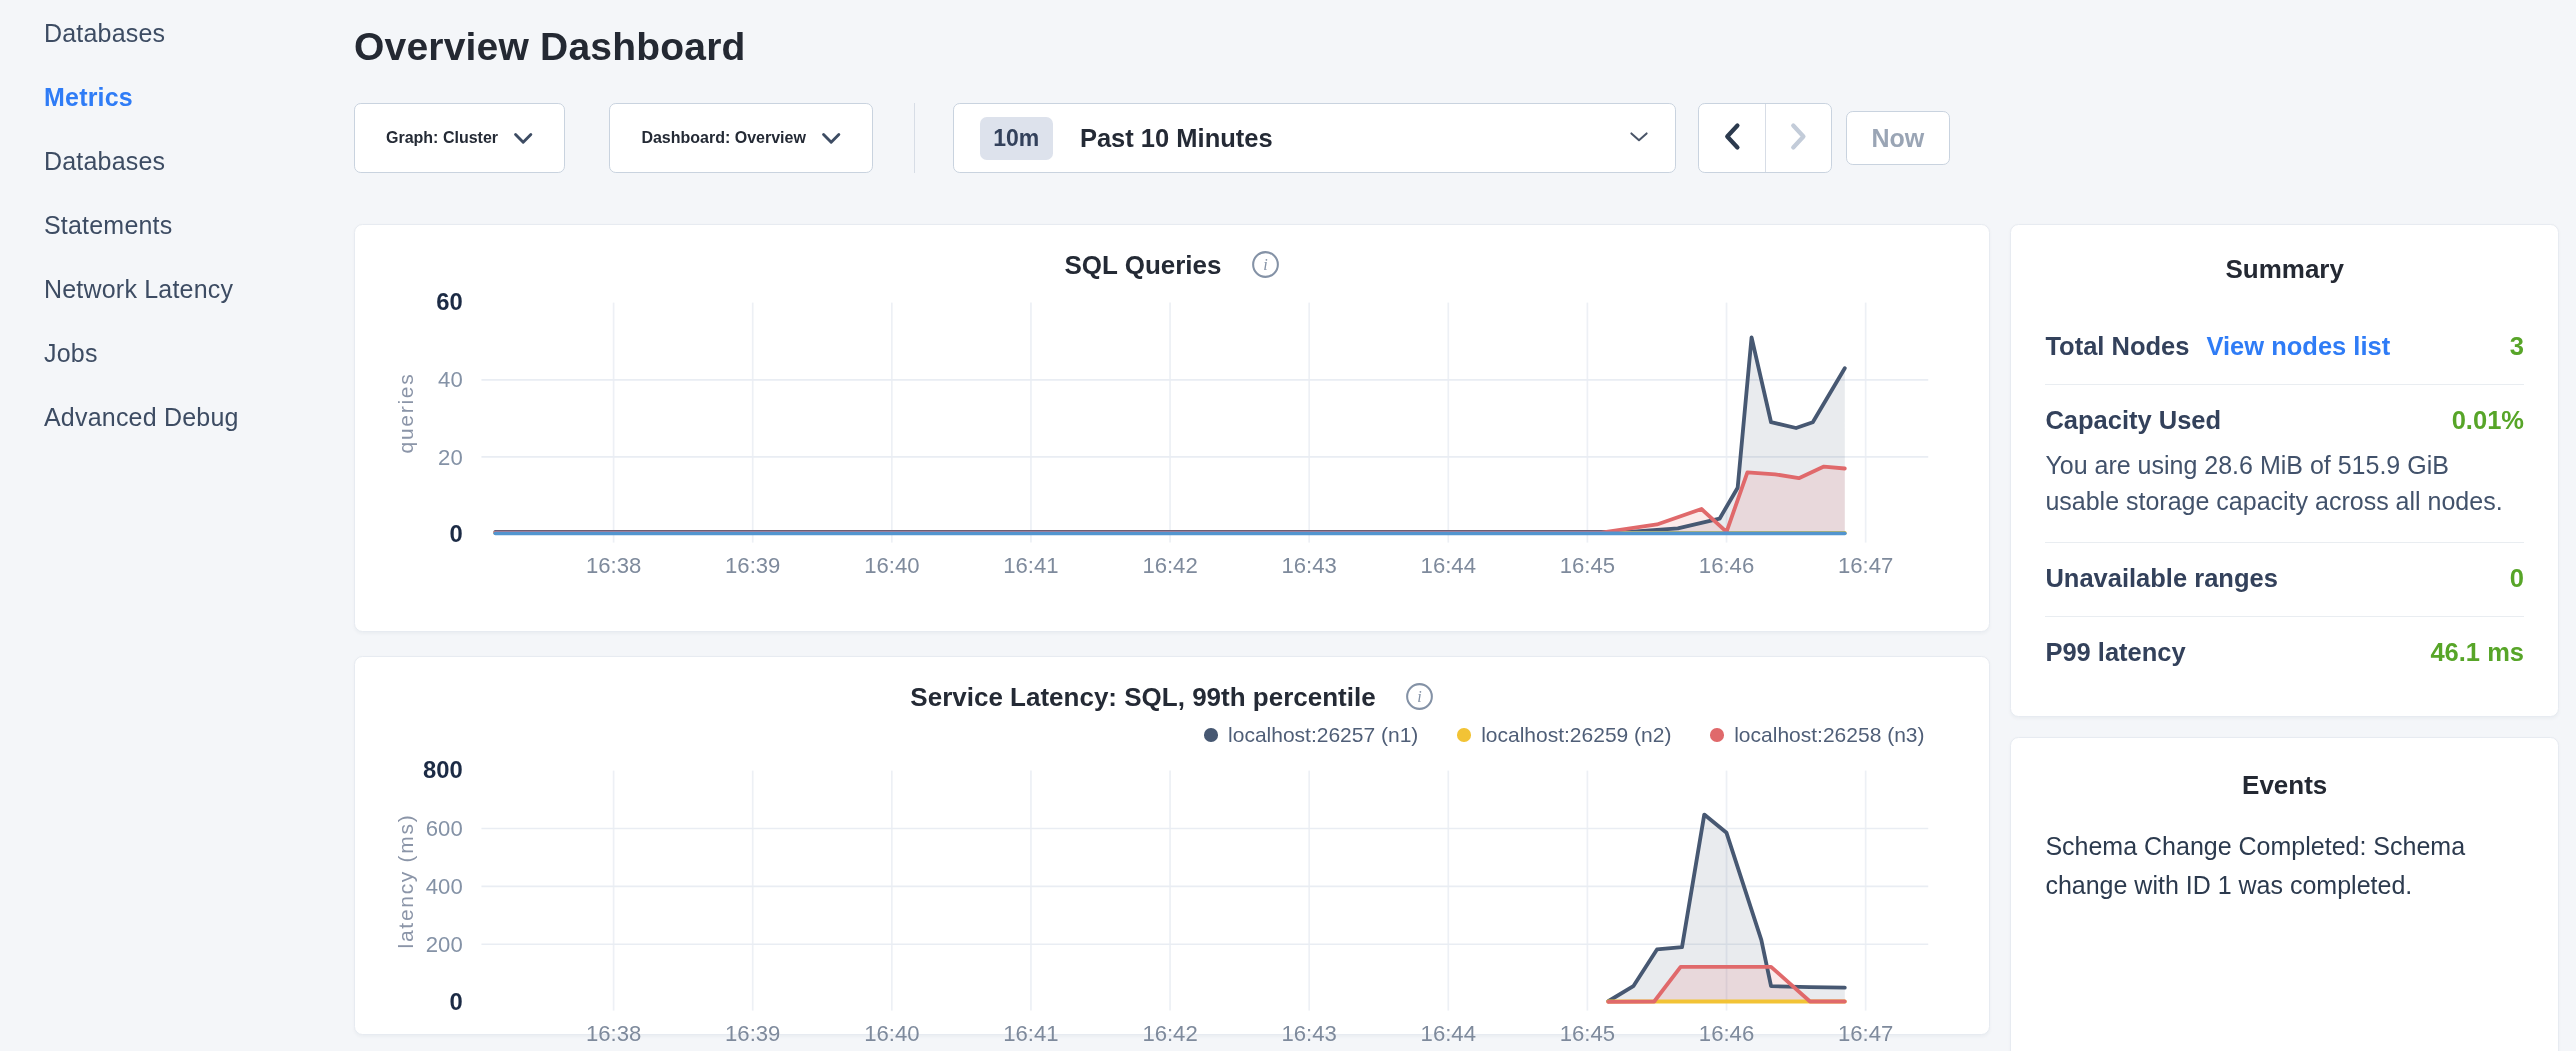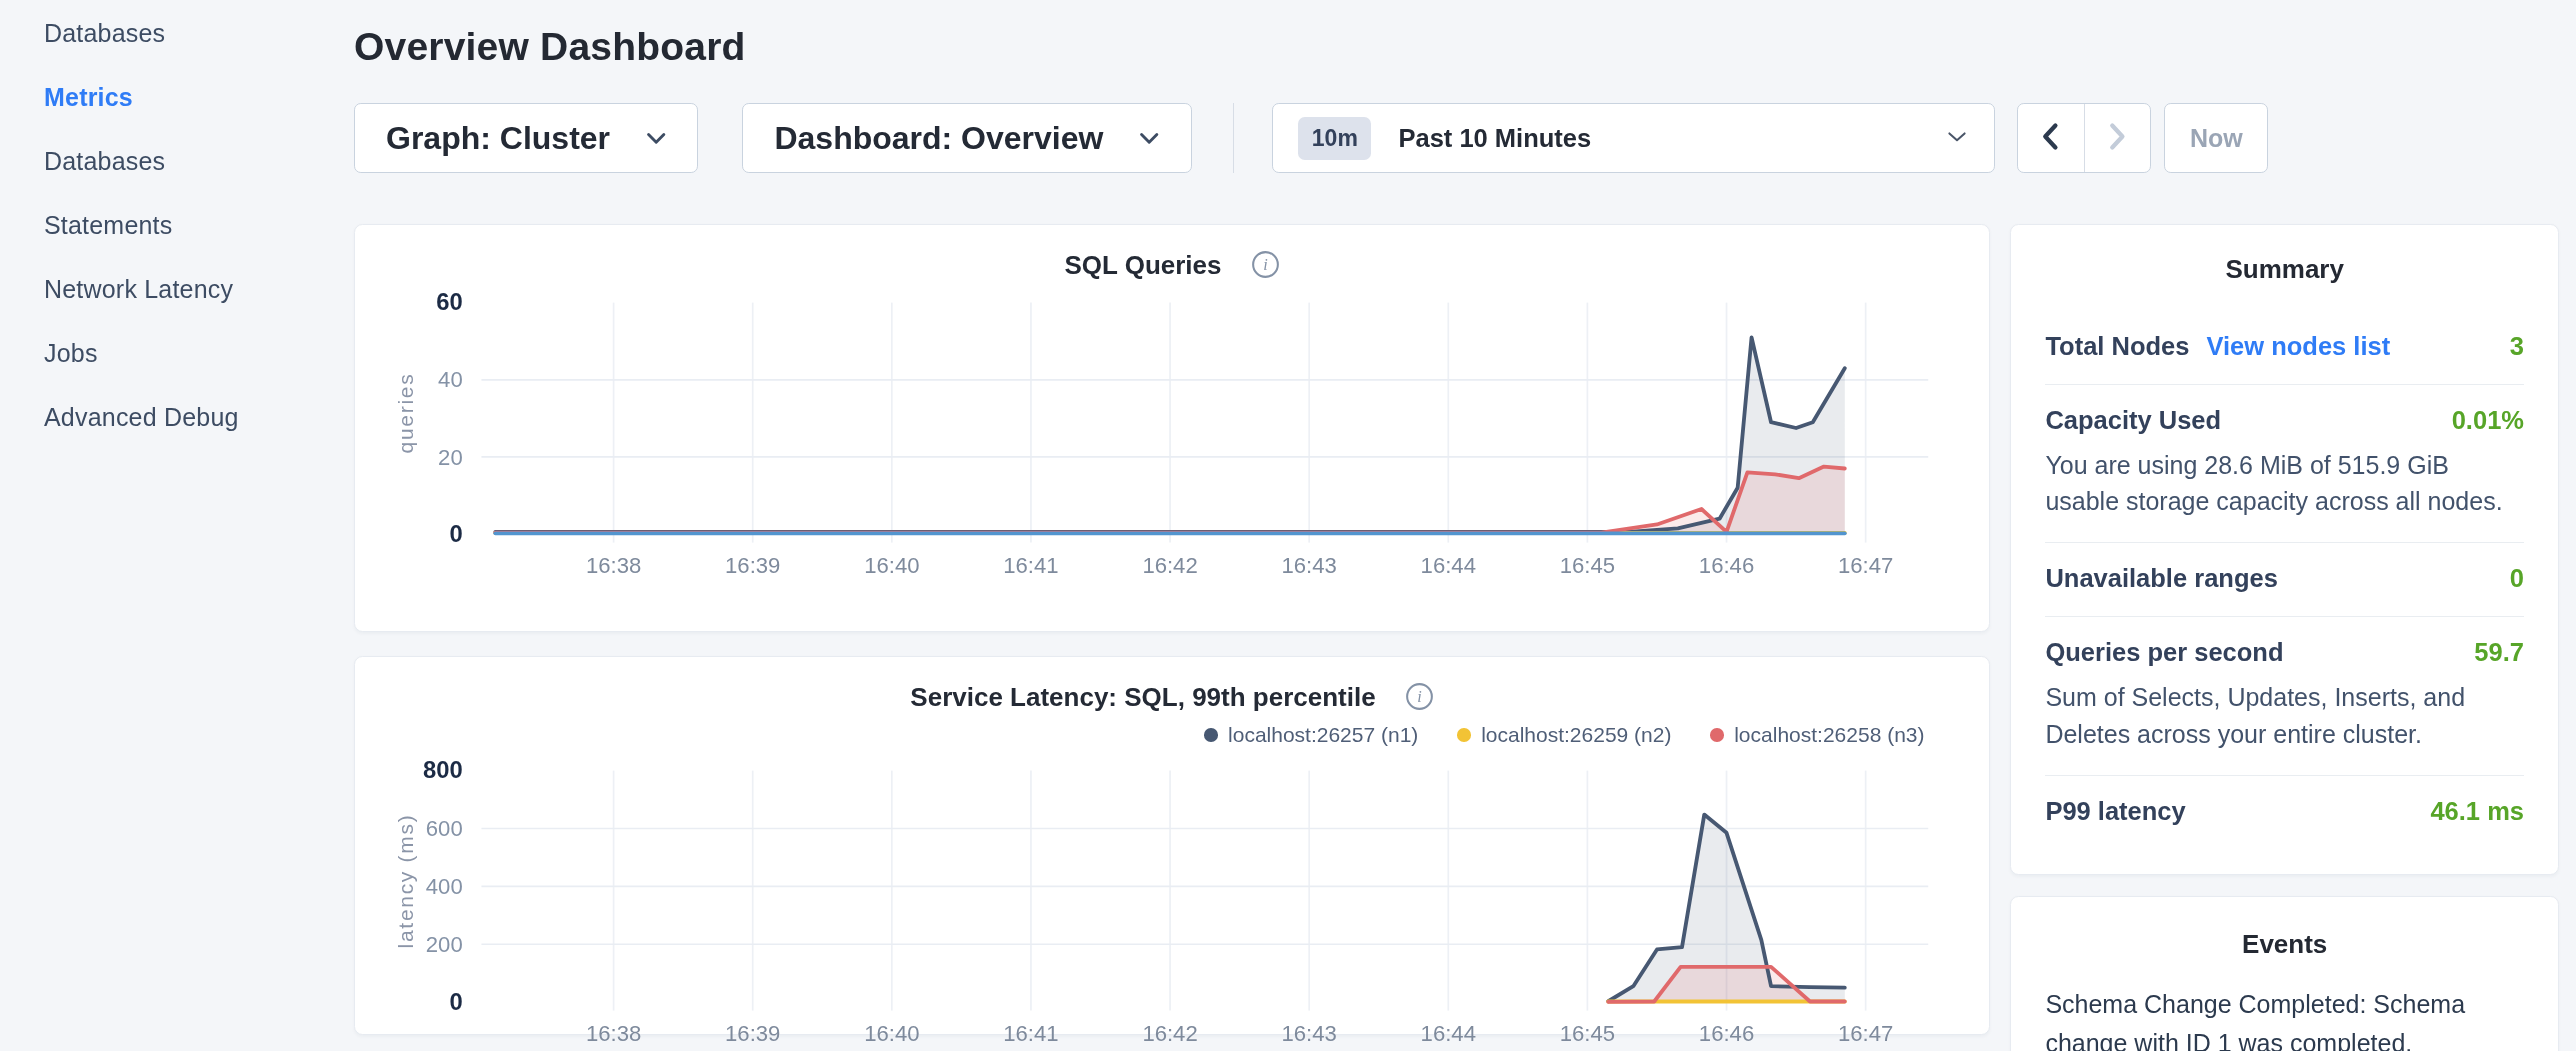--- a/index.html
+++ b/index.html
@@ -20,21 +20,21 @@
   .nav-item.active { color:#2f7cf6; font-weight:700; }
 
   
   .main { flex:1; padding:22px 17px 0 0; }
   h1.page-title { font-size:39px; font-weight:600; color:#242933; margin:3.4px 0 34px; letter-spacing:0.2px; }
 
   .toolbar { display:flex; align-items:center; height:70px; margin-bottom:51px; }
   .dd-btn {
     height:70px; background:#fff; border:0.9px solid #c9d3df; border-radius:6.8px;
     display:flex; align-items:center; padding:0 31px; cursor:pointer;
-    font-size:32px; font-weight:700; color:#242a35; gap:36px;
+    font-size:16px; font-weight:700; color:#242a35; gap:15px;
   }
   .dd-btn .chev svg { display:block; }
   .dd-graph { margin-right:44px; }
   .dd-dashboard { margin-right:41px; }
   .toolbar-divider { width:0.9px; height:70px; background:#d7dde6; margin-right:38px; }
 
   .time-box {
     width:723px; height:70px; background:#fff; border:0.9px solid #c9d3df; border-radius:6.8px;
     display:flex; align-items:center; padding:0 25.5px; cursor:pointer; margin-right:22px;
   }
@@ -45,21 +45,21 @@
   .time-label { font-size:25.5px; font-weight:700; color:#242a35; }
   .time-box .chev { margin-left:auto; }
 
   .arrow-group {
     display:flex; height:70px; background:#fff; border:0.9px solid #c9d3df; border-radius:6.8px;
     margin-right:13.6px; overflow:hidden;
   }
   .arrow-btn { width:66px; display:flex; align-items:center; justify-content:center; cursor:pointer; }
   .arrow-btn + .arrow-btn { border-left:0.9px solid #d7dde6; }
   .now-btn {
-    width:104px; height:70px; background:#fff; border:0.9px solid #c9d3df; border-radius:6.8px;
+    width:104px; height:54px; background:#fff; border:0.9px solid #c9d3df; border-radius:6.8px;
     display:flex; align-items:center; justify-content:center;
     font-size:25px; font-weight:700; color:#9aa5b5; cursor:pointer;
   }
 
   .content-row { display:flex; gap:20.4px; }
   .charts-col { width:1636px; flex:0 0 1636px; }
   .side-col { flex:1; }
 
   .card {
     background:#fff; border:0.9px solid #e7ebf1; border-radius:8.5px;
@@ -305,27 +305,20 @@
             <div class="sum-desc">You are using 28.6 MiB of 515.9 GiB usable storage capacity across all nodes.</div>
           </div>
 
           <div class="sum-row">
             <div class="sum-head">
               <span class="sum-label">Unavailable ranges</span>
               <span class="sum-value">0</span>
             </div>
           </div>
 
-          <div class="sum-row">
-            <div class="sum-head">
-              <span class="sum-label">Queries per second</span>
-              <span class="sum-value">59.7</span>
-            </div>
-            <div class="sum-desc">Sum of Selects, Updates, Inserts, and Deletes across your entire cluster.</div>
-          </div>
 
           <div class="sum-row">
             <div class="sum-head">
               <span class="sum-label">P99 latency</span>
               <span class="sum-value">46.1 ms</span>
             </div>
           </div>
         </div>
 
         <div class="card events-card">

